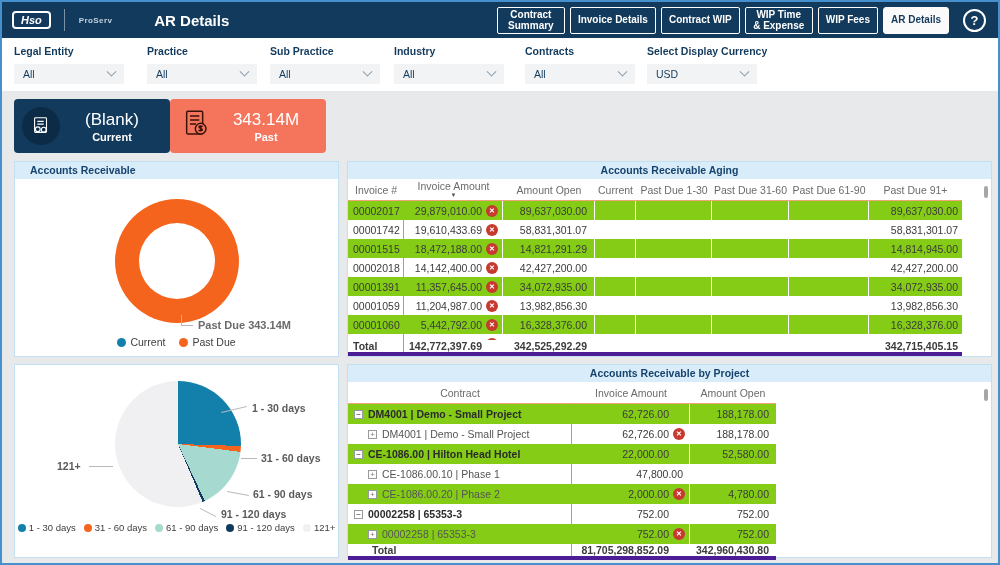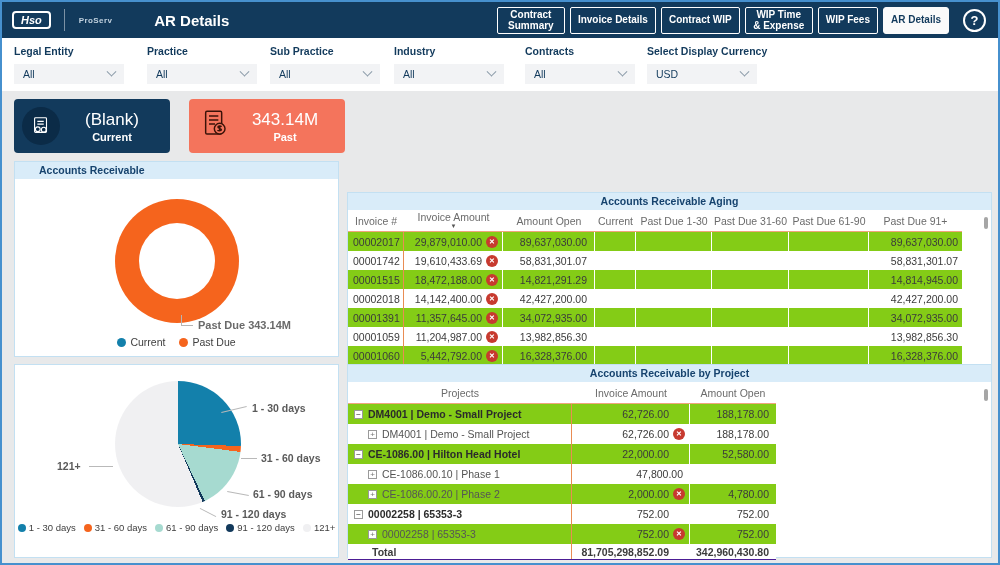--- a/index.html
+++ b/index.html
@@ -27,36 +27,36 @@
           display:flex; align-items:center; justify-content:center; margin:0 12px 0 14px; cursor:pointer; }
   
   .filters { position:absolute; left:0; top:36px; width:100%; height:53px; background:#fff; display:flex; padding:7px 0 0 12px; }
   .filter { display:flex; flex-direction:column; }
   .f0{width:133px}.f1{width:123px}.f2{width:124px}.f3{width:131px}.f4{width:122px}.f5{width:180px}
   .filter-label { font-size:10.5px; font-weight:bold; color:#123A5C; margin-bottom:7px; }
   .filter-select { width:110px; height:20px; background:#F2F3F5; display:flex; justify-content:space-between; align-items:center;
                    padding:0 9px; font-size:10.5px; color:#123A5C; cursor:pointer; }
   .chev { width:7px; height:7px; border-right:1.4px solid #8A9AA8; border-bottom:1.4px solid #8A9AA8; transform:rotate(45deg) translate(-2px,-2px); }
   
-  .kpis { position:absolute; left:12px; top:97px; display:flex; gap:19px; }
+  .kpis { position:absolute; left:12px; top:97px; display:flex; gap:0; }
   .kpi-card { width:156px; height:54px; border-radius:4px; display:flex; align-items:center; color:#fff; }
   .kpi-card.current { background:#123A5C; }
   .kpi-card.past { background:#F4745C; }
   .kpi-circle { width:38px; height:38px; border-radius:50%; background:#0B2B47; margin-left:8px; display:flex; align-items:center; justify-content:center; flex-shrink:0; }
   .kpi-icn2 { margin-left:10px; flex-shrink:0; }
   .kpi-text { flex:1; text-align:center; margin-right:6px; }
   .kpi-value { font-size:17px; }
   .kpi-label { font-size:11px; font-weight:bold; margin-top:1px; }
   
   .panel { position:absolute; background:#fff; border:1px solid #C3E0F2; }
   #p-ar      { left:12px;  top:159px; width:325px; height:196px; }
-  #p-aging-t { left:345px; top:159px; width:645px; height:196px;margin-top:31px; }
+  #p-aging-t { left:345px; top:159px; width:645px; height:196px; }
   #p-pie     { left:12px;  top:362px; width:325px; height:194px; }
   #p-proj    { left:345px; top:362px; width:645px; height:194px; }
-  .panel-title { height:17px; background:#D9ECF9; color:#16436E; font-size:10.5px; font-weight:bold; line-height:17px; padding-left:24px; }
+  .panel-title { height:17px; background:#D9ECF9; color:#16436E; font-size:10.5px; font-weight:bold; line-height:17px; padding-left:15px; }
   .panel-title.center { text-align:center; padding-left:0; }
   .panel-body { position:relative; width:100%; }
   
   .donut { position:absolute; left:100px; top:20px; width:124px; height:124px; border-radius:50%; }
   .donut::after { content:""; position:absolute; inset:24px; background:#fff; border-radius:50%; }
   .elbow { position:absolute; left:166px; top:136px; width:12px; height:11px; border-left:1px solid #B5B5B5; border-bottom:1px solid #B5B5B5; }
   .donut-callout { position:absolute; left:183px; top:140px; font-size:11px; font-weight:bold; color:#6A6A6A; }
   .legend { position:absolute; left:0; bottom:8px; width:100%; display:flex; justify-content:center; gap:14px; }
   .legend-item { display:flex; align-items:center; gap:4px; font-size:10.5px; color:#404040; }
   .dot { width:9px; height:9px; border-radius:50%; flex-shrink:0; }
@@ -92,21 +92,21 @@
   .c.last { border-right:none; }
   .c.first { border-right:1px solid #E98C53; padding-left:5px; }
   .c.num { justify-content:flex-end; white-space:nowrap; }
   .c.open { padding-right:7px; }
   .c.p91 { padding-right:4px; }
   .slot { width:20px; display:flex; justify-content:center; align-items:center; flex-shrink:0; }
   .xic { width:12px; height:12px; border-radius:50%; background:#C73A2F; color:#fff; font-size:7px; font-weight:bold;
          display:flex; align-items:center; justify-content:center; }
   .rows-clip { height:139px; overflow:hidden; }
   .rows-clip.proj { height:140px; }
-  .total-row { height:16px; font-weight:bold; border-bottom:1px solid #4c1d95; background:#fff; align-items:center; }
+  .total-row { height:16px; font-weight:bold; border-bottom:4px solid #4c1d95; background:#fff; align-items:center; }
   .thumb { position:absolute; right:3px; top:24px; width:4px; height:12px; background:#A6A6A6; border-radius:2px; }
   
   .pc-name { height:100%; display:flex; align-items:center; padding-left:6px; border-right:1px solid #E98C53; overflow:hidden; white-space:nowrap; }
   .prow.parent .pc-name { font-weight:bold; color:#2B2B2B; }
   .prow.child .pc-name { padding-left:20px; color:#555; }
   .exp { width:9px; height:9px; border:1px solid #9A9A9A; font-size:8px; line-height:7px; text-align:center; color:#777;
          margin-right:5px; background:#fff; flex-shrink:0; cursor:pointer; }
   .pc-total-label { padding-left:24px; font-weight:bold; border-right:1px solid #E98C53; height:100%; display:flex; align-items:center; }
 </style>
 </head>
@@ -413,21 +413,21 @@
         <span class="dot" style="background: rgb(240, 240, 242);"></span>
         <span>121+</span>
       </div>
     </div>
   </div>
 </div>
 
 <div class="panel tbl" id="p-proj">
   <div class="panel-title center">Accounts Receivable by Project</div>
   <div class="thead pgrid">
-    <div class="hc">Projects</div>
+    <div class="hc">Contract</div>
     <div class="hc">Invoice Amount</div>
     <div class="hc">Amount Open</div>
   </div>
   <div class="rows-clip proj">
 
     <div class="prow pgrid parent band">
       <div class="pc-name">
           <span class="exp">−</span>
           <span>DM4001 | Demo - Small Project</span>
         </div>

